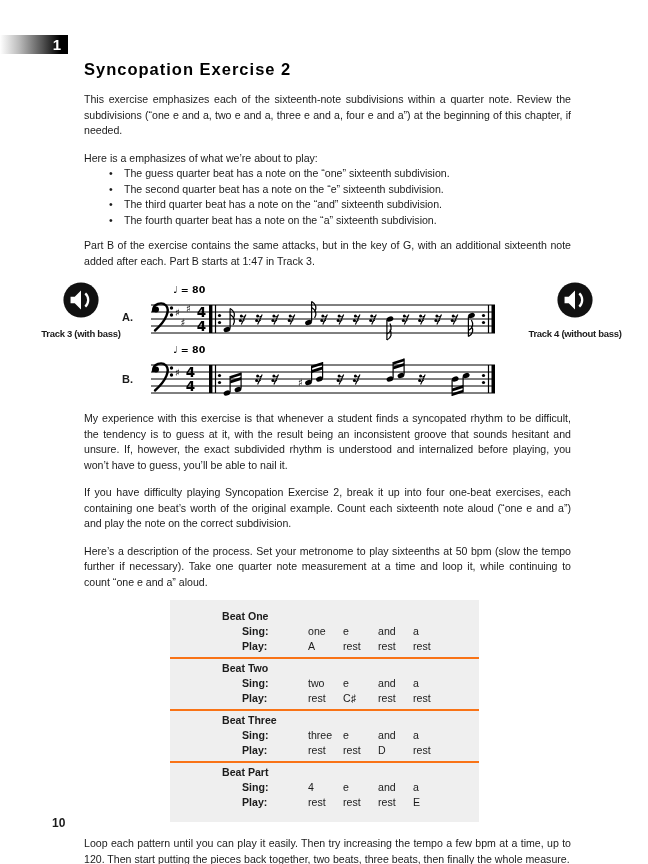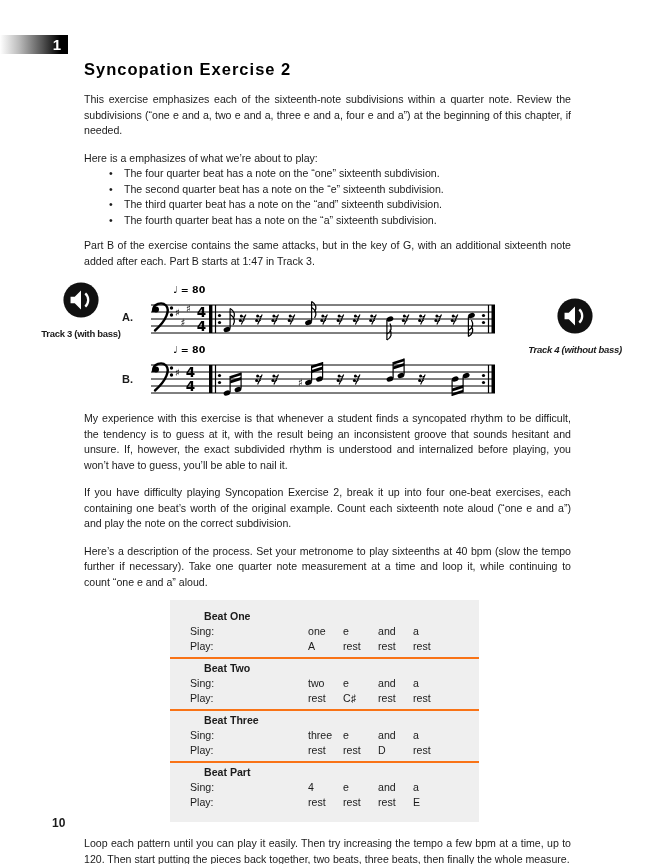--- a/index.html
+++ b/index.html
@@ -28,23 +28,23 @@
   .track .ticon{display:block;margin:0 auto;}
   .track .tlabel{display:block;font-size:9.5px;font-weight:bold;letter-spacing:-0.3px;white-space:nowrap;margin-top:9px;}
   .staff-label{position:absolute;font-weight:bold;font-size:11px;}
   svg.staff{position:absolute;left:148px;}
   svg.staff text{fill:#000;font-family:"DejaVu Sans","Liberation Sans",sans-serif;}
   svg.staff .tempo{font-size:9.5px;font-weight:bold;}
   
   .beat-table{margin:0 0 14px 86px;width:309px;background:#efefef;padding:7px 0 9px 0;}
   .beat-section{padding:2px 0 3px 0;}
   .beat-section.rule{border-top:2px solid #f97316;}
-  .beat-name{font-weight:bold;font-size:10.6px;line-height:15px;padding-left:34px;}
+  .beat-name{font-weight:bold;font-size:10.6px;line-height:15px;padding-left:52px;}
   .beat-row{display:grid;grid-template-columns:138px 35px 35px 35px auto;font-size:10.6px;line-height:15px;}
-  .beat-row .rlabel{padding-left:20px;}
+  .beat-row .rlabel{padding-left:72px;font-weight:bold;}
   .page-number{position:absolute;left:52px;top:816px;font-weight:bold;font-size:12px;}
 </style>
 </head>
 <body>
 
 <div class="page">
 
   <div class="chapter-tab">
     <span class="num">1</span>
   </div>
@@ -53,21 +53,21 @@
 
     <h1 class="title">Syncopation Exercise 2</h1>
 
     <p class="para">This exercise emphasizes each of the sixteenth-note subdivisions within a quarter note. Review the subdivisions (“one e and a, two e and a, three e and a, four e and a”) at the beginning of this chapter, if needed.</p>
 
     <p class="para tight">Here is a emphasizes of what we’re about to play:</p>
 
     <div class="bullets">
       <div class="bullet">
         <span class="dot">•</span>
-        <span>The four quarter beat has a note on the “one” sixteenth subdivision.</span>
+        <span>The guess quarter beat has a note on the “one” sixteenth subdivision.</span>
       </div>
       <div class="bullet">
         <span class="dot">•</span>
         <span>The second quarter beat has a note on the “e” sixteenth subdivision.</span>
       </div>
       <div class="bullet">
         <span class="dot">•</span>
         <span>The third quarter beat has a note on the “and” sixteenth subdivision.</span>
       </div>
       <div class="bullet">
@@ -82,21 +82,21 @@
 
       <div class="track" style="left:26px;top:0;width:110px;">
         <svg class="ticon" width="38" height="38" viewBox="-20 -20 40 40">
           <circle cx="0" cy="0" r="18.5" fill="#111"></circle>
           <path d="M-11,-3.4 h4.4 l6.6,-6.6 v20 l-6.6,-6.6 h-4.4 z" fill="#fff"></path>
           <path d="M4.5,-7 A 9.5,9.5 0 0 1 4.5,7" fill="none" stroke="#fff" stroke-width="2.4"></path>
         </svg>
         <span class="tlabel">Track 3 (with bass)</span>
       </div>
 
-      <div class="track" style="left:505px;top:16px;width:140px;font-style:italic;">
+      <div class="track" style="left:505px;top:0;width:140px;">
         <svg class="ticon" width="38" height="38" viewBox="-20 -20 40 40">
           <circle cx="0" cy="0" r="18.5" fill="#111"></circle>
           <path d="M-11,-3.4 h4.4 l6.6,-6.6 v20 l-6.6,-6.6 h-4.4 z" fill="#fff"></path>
           <path d="M4.5,-7 A 9.5,9.5 0 0 1 4.5,7" fill="none" stroke="#fff" stroke-width="2.4"></path>
         </svg>
         <span class="tlabel">Track 4 (without bass)</span>
       </div>
 
       <span class="staff-label" style="left:122px;top:30px;">A.</span>
       <svg class="staff" style="top:2px;" width="352" height="58" viewBox="0 0 350 58">
@@ -268,21 +268,21 @@
           <path d="M303.1,45.6 L314.1,42.1 L314.1,44.9 L303.1,48.4 Z" fill="#000"></path>
           <circle cx="334.5" cy="32.5" r="1.6" fill="#000"></circle>
           <circle cx="334.5" cy="39.5" r="1.6" fill="#000"></circle>
           <line x1="339.5" y1="22" x2="339.5" y2="50" stroke="#000" stroke-width="1.2"></line>
           <rect x="342.5" y="22" width="3.5" height="28" fill="#000"></rect>
         </svg>
     </div>
 
     <p class="para">My experience with this exercise is that whenever a student finds a syncopated rhythm to be difficult, the tendency is to guess at it, with the result being an inconsistent groove that sounds hesitant and unsure. If, however, the exact subdivided rhythm is understood and internalized before playing, you won’t have to guess, you’ll be able to nail it.</p>
     <p class="para">If you have difficulty playing Syncopation Exercise 2, break it up into four one-beat exercises, each containing one beat’s worth of the original example. Count each sixteenth note aloud (“one e and a”) and play the note on the correct subdivision.</p>
-    <p class="para" style="margin-bottom:10px;">Here’s a description of the process. Set your metronome to play sixteenths at 40 bpm (slow the tempo further if necessary). Take one quarter note measurement at a time and loop it, while continuing to count “one e and a” aloud.</p>
+    <p class="para" style="margin-bottom:10px;">Here’s a description of the process. Set your metronome to play sixteenths at 50 bpm (slow the tempo further if necessary). Take one quarter note measurement at a time and loop it, while continuing to count “one e and a” aloud.</p>
 
     <div class="beat-table">
 
       <div class="beat-section">
         <div class="beat-name">Beat One</div>
         <div class="beat-row">
           <span class="rlabel">Sing:</span>
           <span>one</span>
           <span>e</span>
           <span>and</span>

